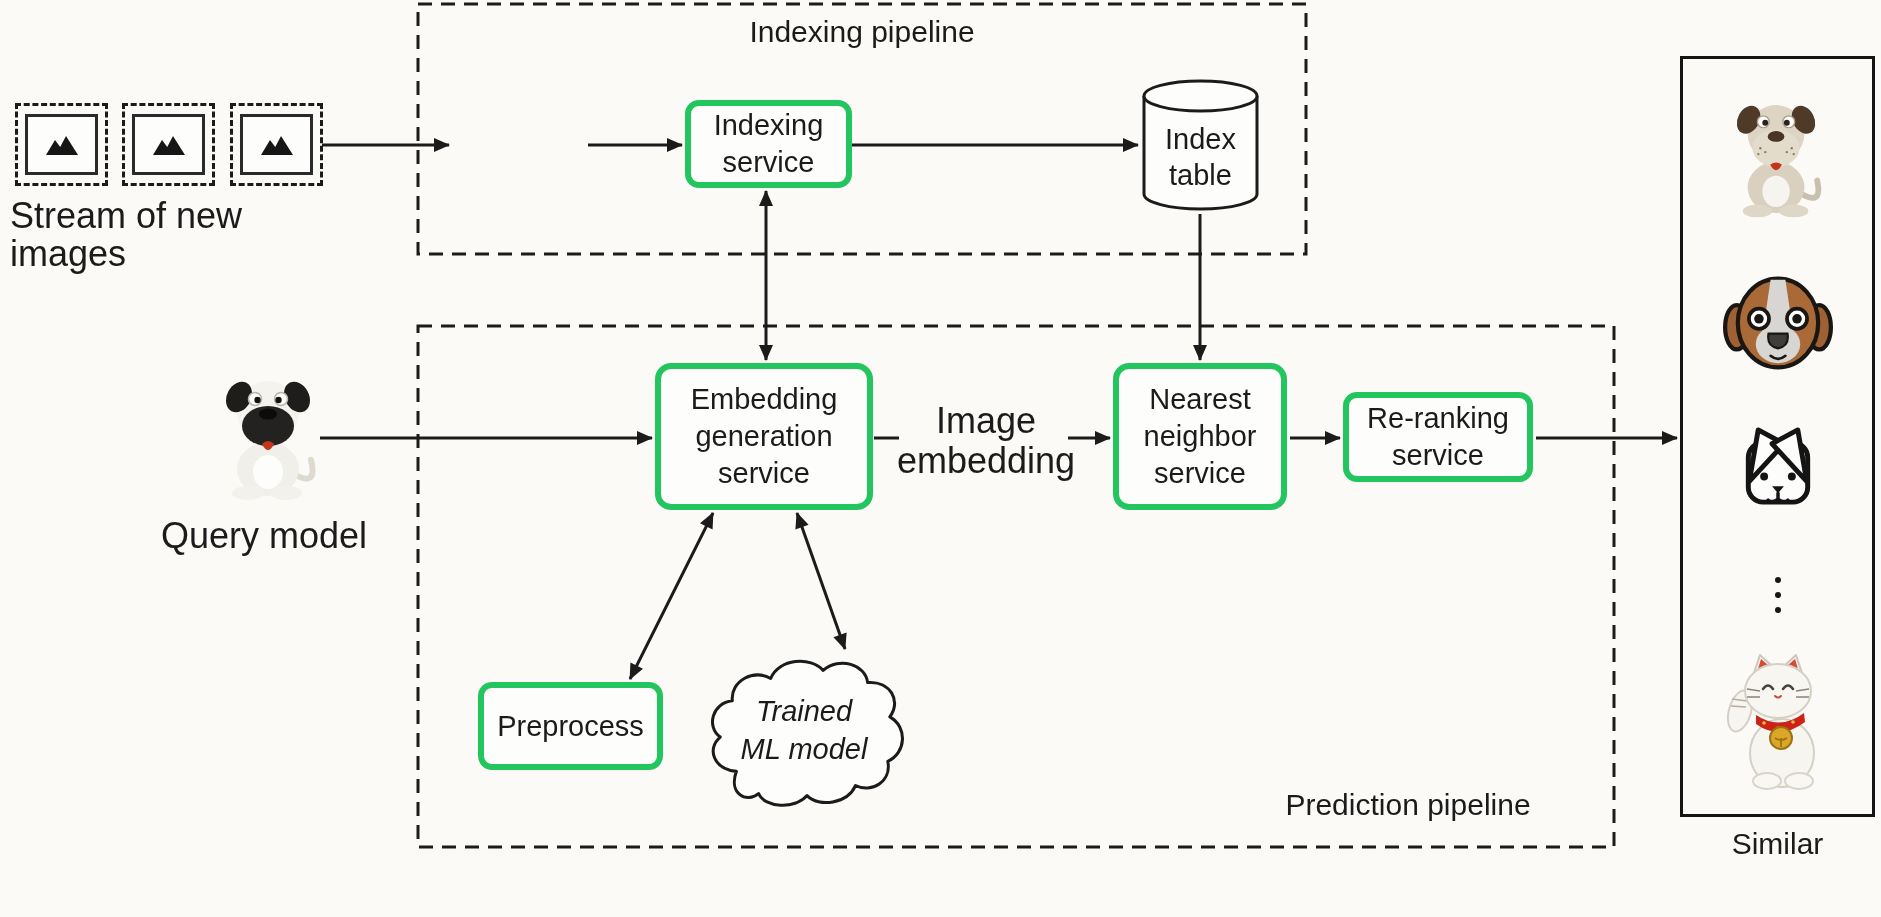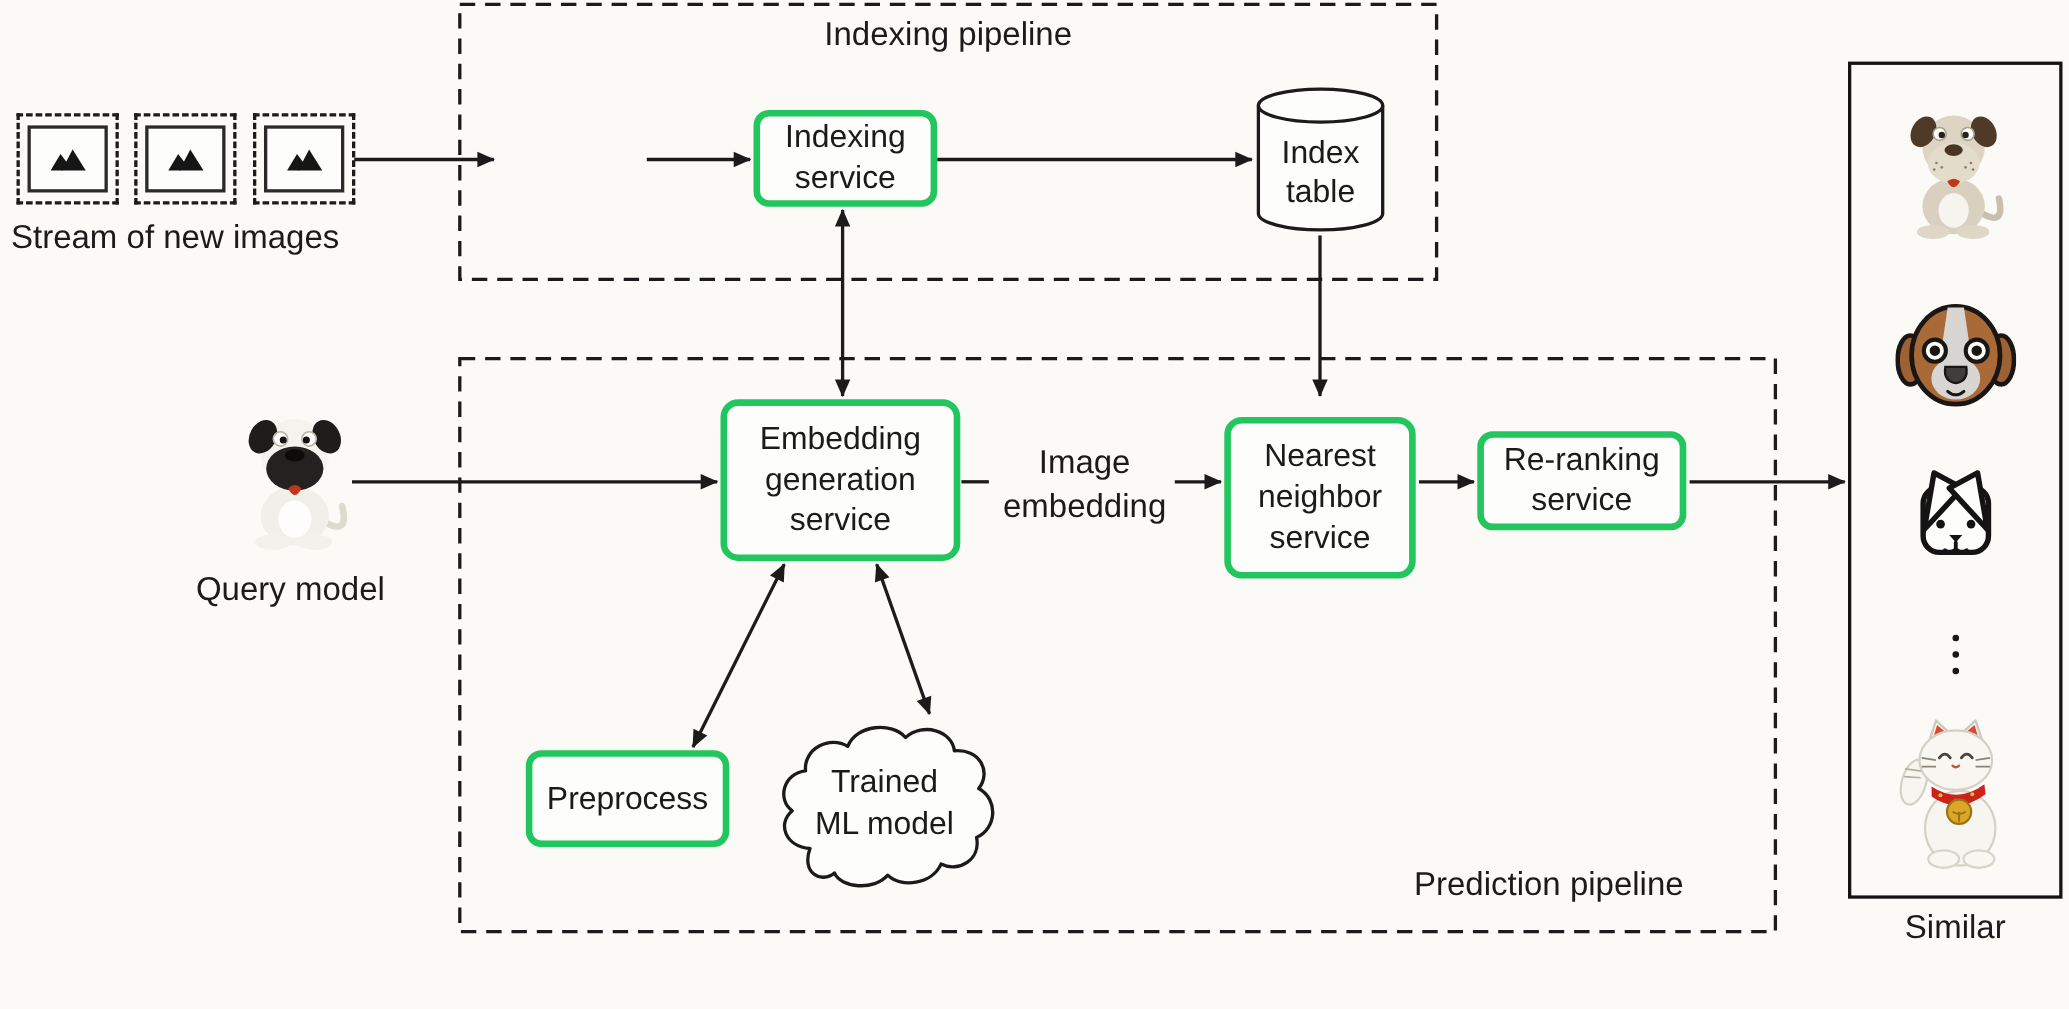--- a/index.html
+++ b/index.html
@@ -3,32 +3,32 @@
 <meta charset="utf-8">
 <style>
   html,body{margin:0;padding:0;}
   body{background:#fbfaf6;font-family:"Liberation Sans",sans-serif;color:#1b1b1b;}
   #canvas{position:relative;width:1881px;height:857px;background:#fbfaf6;overflow:hidden;}
   #overlay{position:absolute;left:0;top:0;width:1881px;height:917px;z-index:1;}
   .node{position:absolute;z-index:2;box-sizing:border-box;}
   .svc{background:#fdfdfb;border:6px solid #22c55e;display:flex;align-items:center;justify-content:center;
        text-align:center;white-space:pre-line;font-size:29px;line-height:37px;}
   .r14{border-radius:14px;} .r16{border-radius:16px;}
-  .lbl{position:absolute;z-index:2;white-space:pre-line;text-align:center;font-size:30px;line-height:38px;}
+  .lbl{position:absolute;z-index:2;white-space:pre-line;text-align:center;font-size:36px;line-height:38px;}
   .cyl-label{position:absolute;left:0;right:0;top:30px;bottom:6px;display:flex;align-items:center;justify-content:center;
        text-align:center;white-space:pre-line;font-size:29px;line-height:36px;z-index:3;}
   .stream-box{position:absolute;top:103px;width:93px;height:83px;border:3px dashed #1b1b1b;box-sizing:border-box;z-index:2;}
   .stream-inner{position:absolute;left:7px;right:7px;top:8px;bottom:8px;border:3px solid #2a2a2a;background:#fdfdfb;
        display:flex;align-items:center;justify-content:center;}
   .panel{position:absolute;left:1680px;top:56px;width:195px;height:761px;border:3px solid #141414;box-sizing:border-box;z-index:2;}
   .pimg{position:absolute;left:50%;transform:translateX(-50%);}
   .dots{position:absolute;left:50%;transform:translateX(-50%);top:518px;display:flex;flex-direction:column;gap:9px;}
   .dot{width:6px;height:6px;border-radius:50%;background:#161616;}
   .cloud-label{position:absolute;left:0;right:0;top:42px;bottom:0;display:flex;align-items:flex-start;justify-content:center;
-       text-align:center;white-space:pre-line;font-size:29px;line-height:38px;z-index:3;}
+       text-align:center;white-space:pre-line;font-size:29px;line-height:38px;z-index:3;font-style:italic;}
   .title{font-size:30px;}
 </style>
 </head>
 <body>
 
 <div id="canvas">
 
   <svg id="overlay" width="1881" height="917" viewBox="0 0 1881 917">
     <defs>
       <marker id="ah" markerUnits="userSpaceOnUse" markerWidth="20" markerHeight="18" refX="16" refY="8" orient="auto-start-reverse">
@@ -116,21 +116,21 @@
   </div>
   <div class="lbl" style="left:144px;top:517px;width:240px;">Query model</div>
 
   <div class="node svc r16" style="left:655px;top:363px;width:218px;height:147px;">Embedding
 generation
 service</div>
 
   <div class="lbl" style="left:888px;top:401px;width:196px;line-height:40px;">Image
 embedding</div>
 
-  <div class="node svc r16" style="left:1113px;top:363px;width:174px;height:147px;margin-top:16px;">Nearest
+  <div class="node svc r16" style="left:1113px;top:363px;width:174px;height:147px;">Nearest
 neighbor
 service</div>
 
   <div class="node svc r14" style="left:1343px;top:392px;width:190px;height:90px;">Re-ranking
 service</div>
 
   <div class="node svc r14" style="left:478px;top:682px;width:185px;height:88px;">Preprocess</div>
 
   <div class="node" style="left:698px;top:650px;width:212px;height:162px;">
     <svg width="212" height="162" viewBox="0 0 210 160" style="position:absolute;left:0;top:0;">

